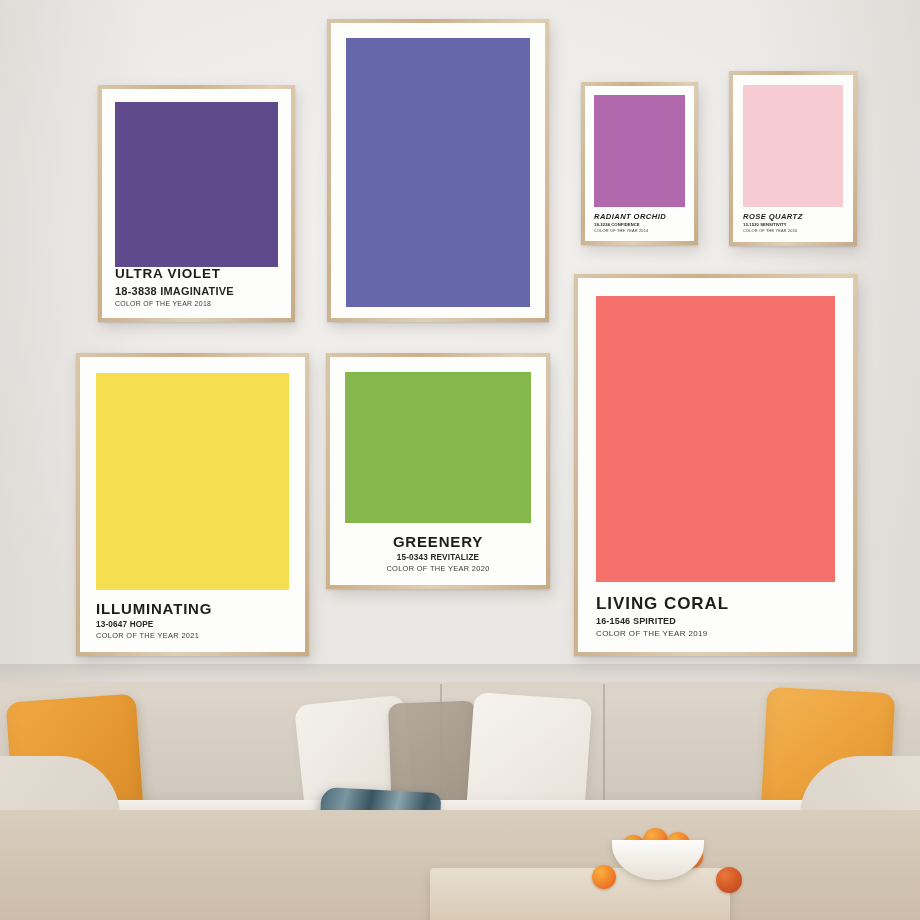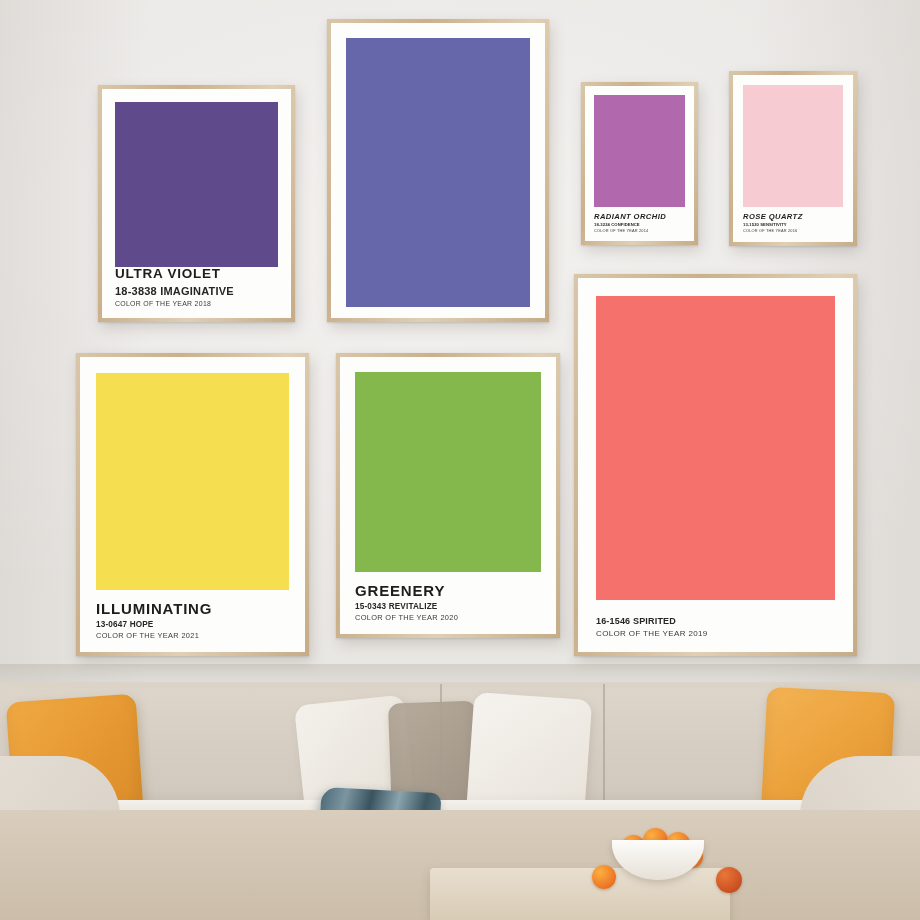--- a/index.html
+++ b/index.html
@@ -216,35 +216,36 @@
   <div class="mat" style="padding:16px 16px 11px 16px;">
     <div class="swatch" style="background:#F5DE50;"></div>
     <div class="caption" style="padding-top:11px;">
       <div class="p-name">ILLUMINATING</div>
       <div class="p-code">13-0647 HOPE</div>
       <div class="p-year">COLOR OF THE YEAR 2021</div>
     </div>
   </div>
 </div>
 
-<div class="frame sz-lg" style="left:336px; top:353px; width:224px; height:285px;">
+<div class="frame sz-lg" style="left:326px; top:353px; width:224px; height:236px;text-align:center;">
   <div class="mat" style="padding:15px 15px 11px 15px;">
     <div class="swatch" style="background:#84B74C;"></div>
     <div class="caption" style="padding-top:11px;">
       <div class="p-name">GREENERY</div>
       <div class="p-code">15-0343 REVITALIZE</div>
       <div class="p-year">COLOR OF THE YEAR 2020</div>
     </div>
   </div>
 </div>
 
 <div class="frame sz-lg" style="left:574px; top:274px; width:283px; height:382px;">
   <div class="mat" style="padding:18px 18px 13px 18px;">
     <div class="swatch" style="background:#F4726B;"></div>
     <div class="caption" style="padding-top:13px;">
+      <div class="p-name" style="font-size:17px;">LIVING CORAL</div>
       <div class="p-code" style="font-size:9px;">16-1546 SPIRITED</div>
       <div class="p-year" style="font-size:8px;">COLOR OF THE YEAR 2019</div>
     </div>
   </div>
 </div>
 
 <div id="room">
   <div id="sofa-shadow"></div>
 
   <div id="sofa-back"></div>

